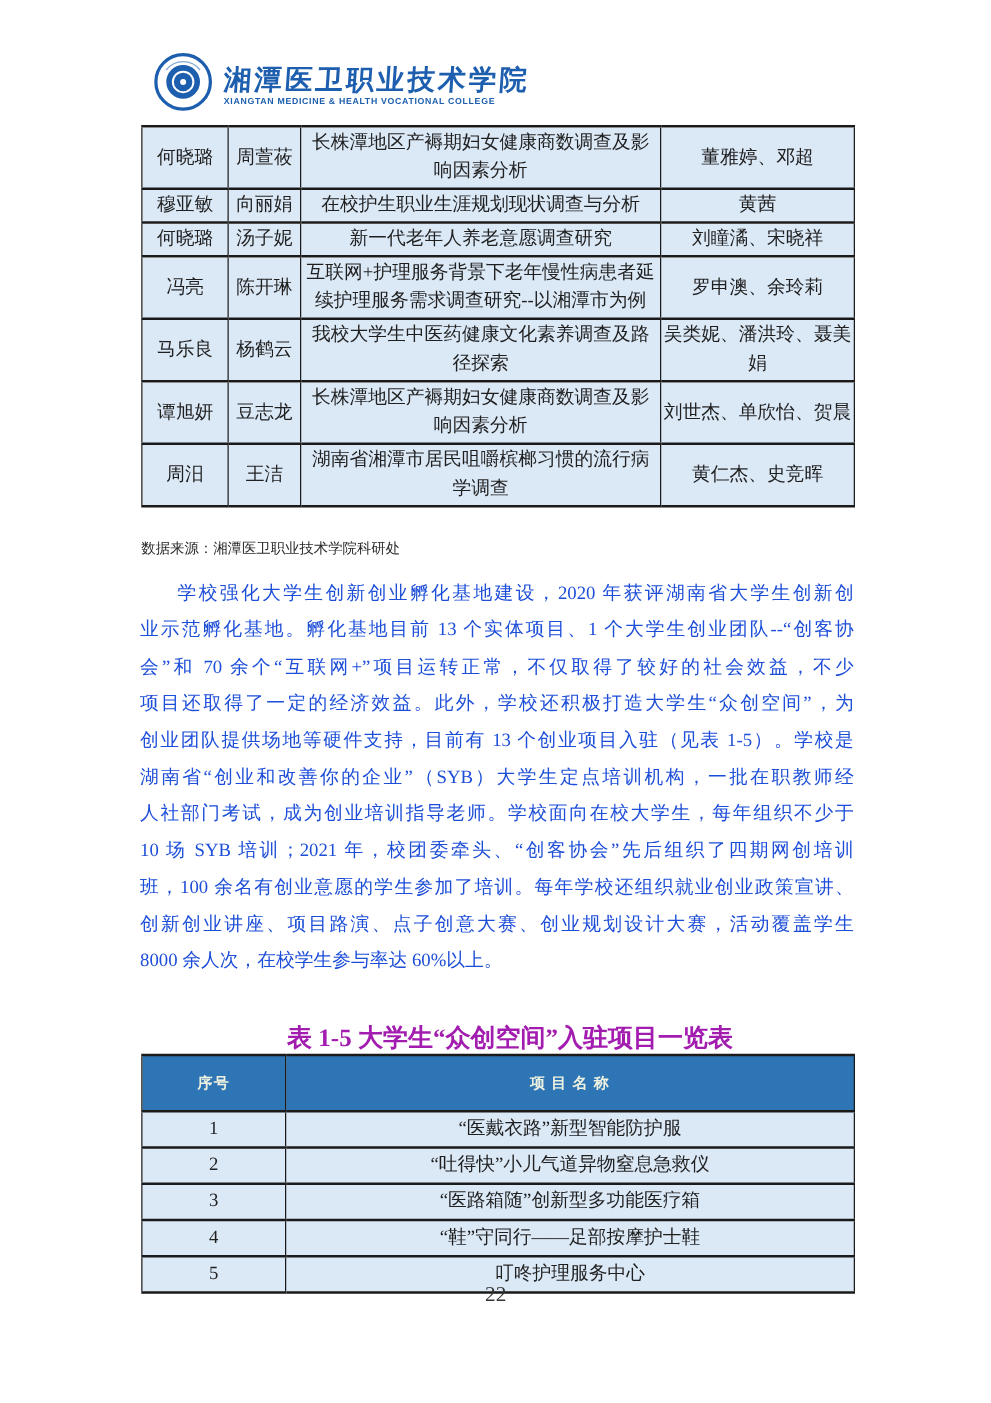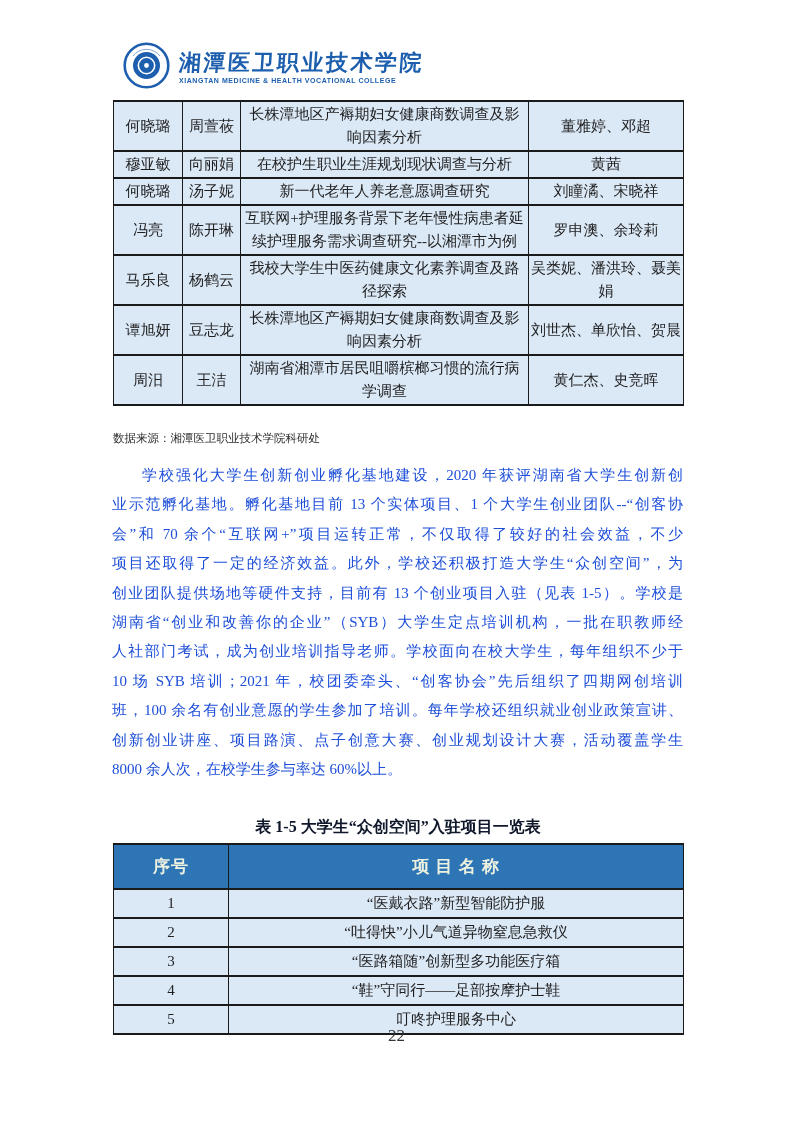--- a/index.html
+++ b/index.html
@@ -36,27 +36,27 @@
   
   .source { position:absolute; top:431px; left:113px; width:577px; text-align:left; font-size:11.5px; color:#2a2a2a; }
 
   
   .para { position:absolute; top:461px; left:112px; width:571px; font-size:15px; color:#1d4ed8; }
   .para-line { line-height:29.4px; text-align:justify; text-align-last:justify; }
   .para-line:first-child { text-indent:2em; }
   .para-line:last-child { text-align-last:left; }
 
   
-  .caption { position:absolute; top:817px; left:113px; width:570px; text-align:center; font-weight:bold; font-size:16px; color:#0f172a; }
+  .caption { position:absolute; top:817px; left:123px; width:570px; text-align:center; font-weight:bold; font-size:20px; color:#a21caf; }
 
   
   .t2 { position:absolute; top:843px; left:113px; width:570px; border-collapse:collapse; table-layout:fixed; }
   .t2 th {
     background:var(--accent_blue,#2e75b6); color:var(--header_text,#edf1df);
-    font-size:17px; font-weight:bold; letter-spacing:1px;
+    font-size:12px; font-weight:bold; letter-spacing:1px;
     border:1px solid var(--border,#1a1a1a); border-top-width:2px; border-bottom-width:2px;
     height:41px; text-align:center; vertical-align:middle;
   }
   .t2 td {
     background:var(--cell_bg,#dbe8f6);
     border:1px solid var(--border,#1a1a1a); border-top-width:2px; border-bottom-width:2px;
     text-align:center; vertical-align:middle;
     font-size:15px; line-height:23px; padding:2px; height:23px;
   }
 

